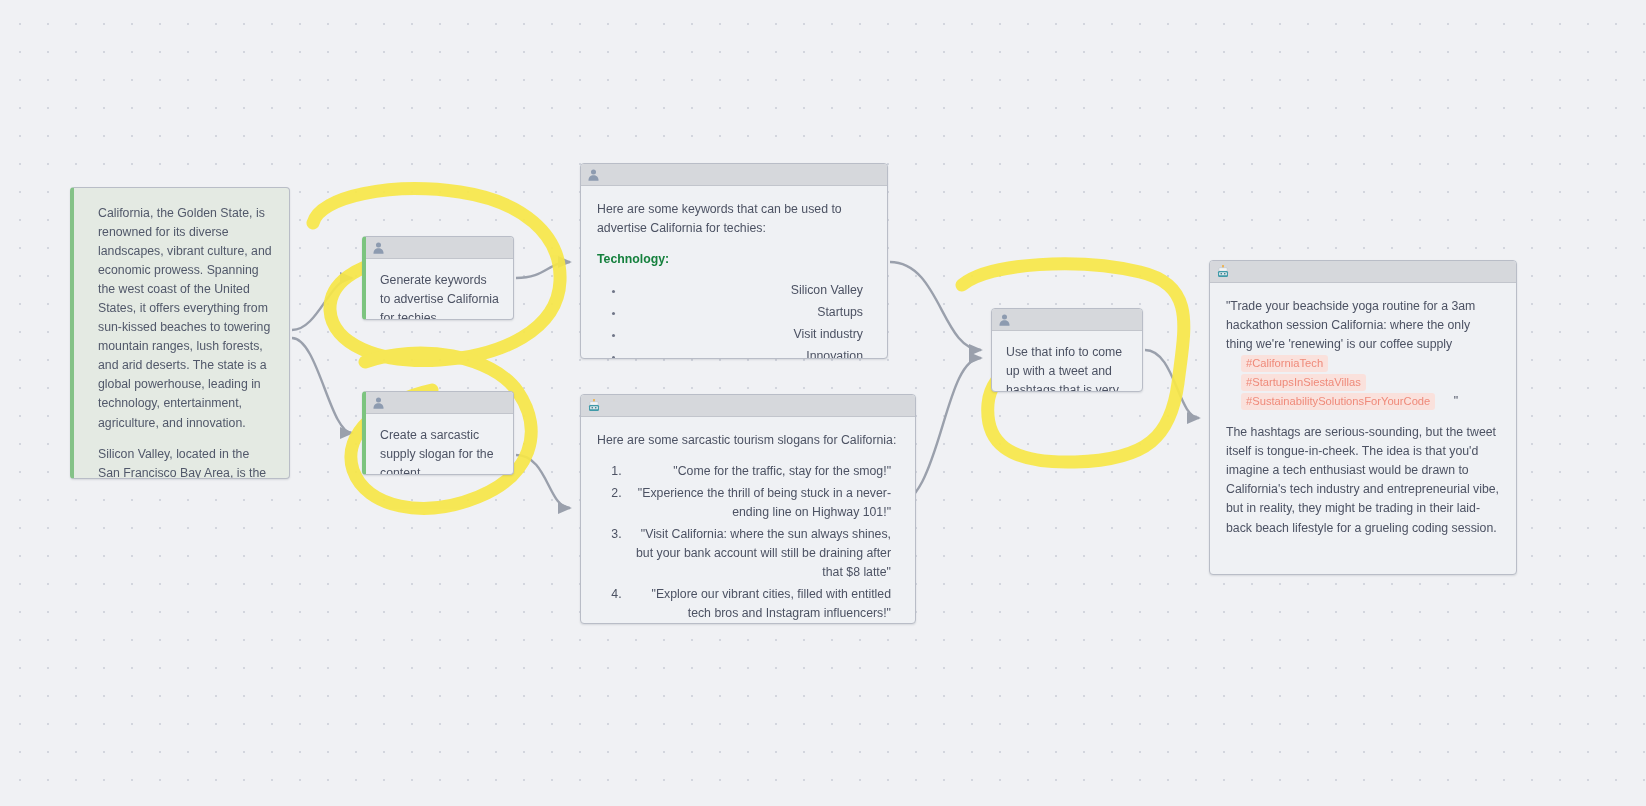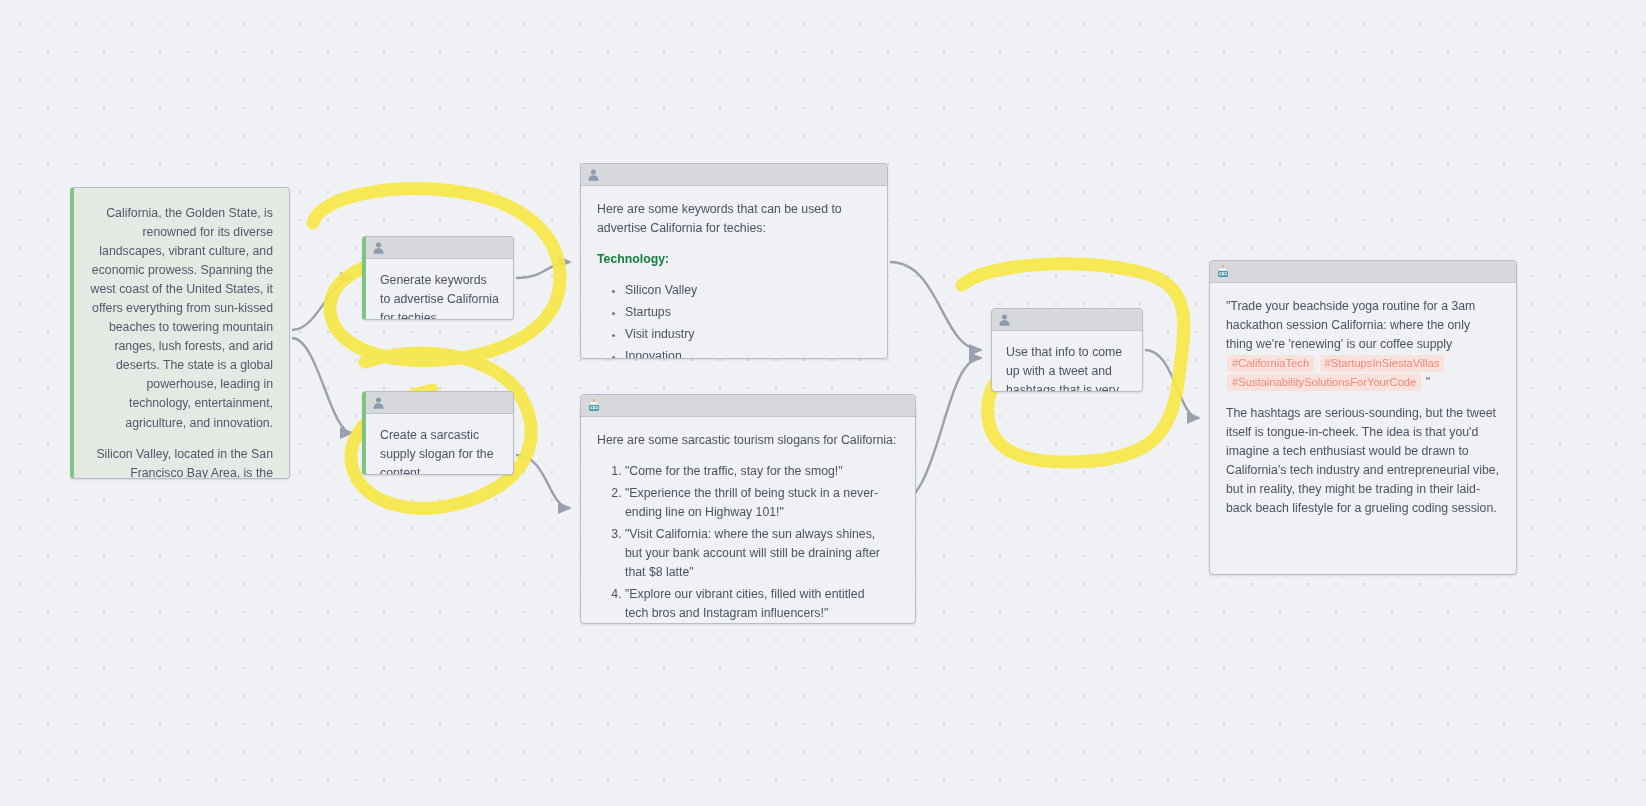--- a/index.html
+++ b/index.html
@@ -50,52 +50,52 @@
     line-height: 1.55;
     color: #4c5263;
   }
   .node-body p { margin: 0 0 12px 0; }
   .node-body p:last-child { margin-bottom: 0; }
   .node-body b { color: #15803d; font-weight: bold; }
 
   .node-body ul, .node-body ol {
     margin: 6px 8px 0 0;
     padding-left: 28px;
+    text-align: right;
   }
   .node-body li { margin-bottom: 3px; }
   .node-body ul li::marker { color: #6f7687; font-size: 11px; }
 
   .icon-person { display:block; width:13px; height:14px; }
   .icon-robot { display:block; width:14px; height:14px; }
 
   
   .plain-card {
     position: absolute;
     z-index: 5;
     background: #e4eae3;
     border: 1px solid #b9bdc7;
     border-left: 4px solid #84c287;
     border-radius: 4px;
     box-shadow: 0 1px 2px rgba(40,45,60,0.13);
     overflow: hidden;
-    padding: 16px 16px 6px 14px;
+    padding: 16px 16px 6px 24px;
     font-size: 12.3px;
     line-height: 1.55;
     color: #51586a;
-    text-align: right;
   }
   .plain-card p { margin: 0 0 12px 0; }
 
   .hashtag {
     display: inline-block;
     background: #fae1dc;
     color: #ef8a7a;
     border-radius: 3px;
     padding: 1px 5px;
-    margin: 0 1px;
+    margin: 0 15px;
     font-size: 11.2px;
     line-height: 1.3;
   }
 
   
   #node-source      { left: 70px;   top: 187px;  width: 220px; height: 292px; }
   #node-prompt-1    { left: 362px;  top: 236px;  width: 152px; height: 84px; }
   #node-prompt-2    { left: 362px;  top: 391px;  width: 152px; height: 84px; }
   #node-prompt-3    { left: 991px;  top: 308px;  width: 152px; height: 84px; }
   #node-out-keywords{ left: 580px;  top: 163px;  width: 308px; height: 196px; }

